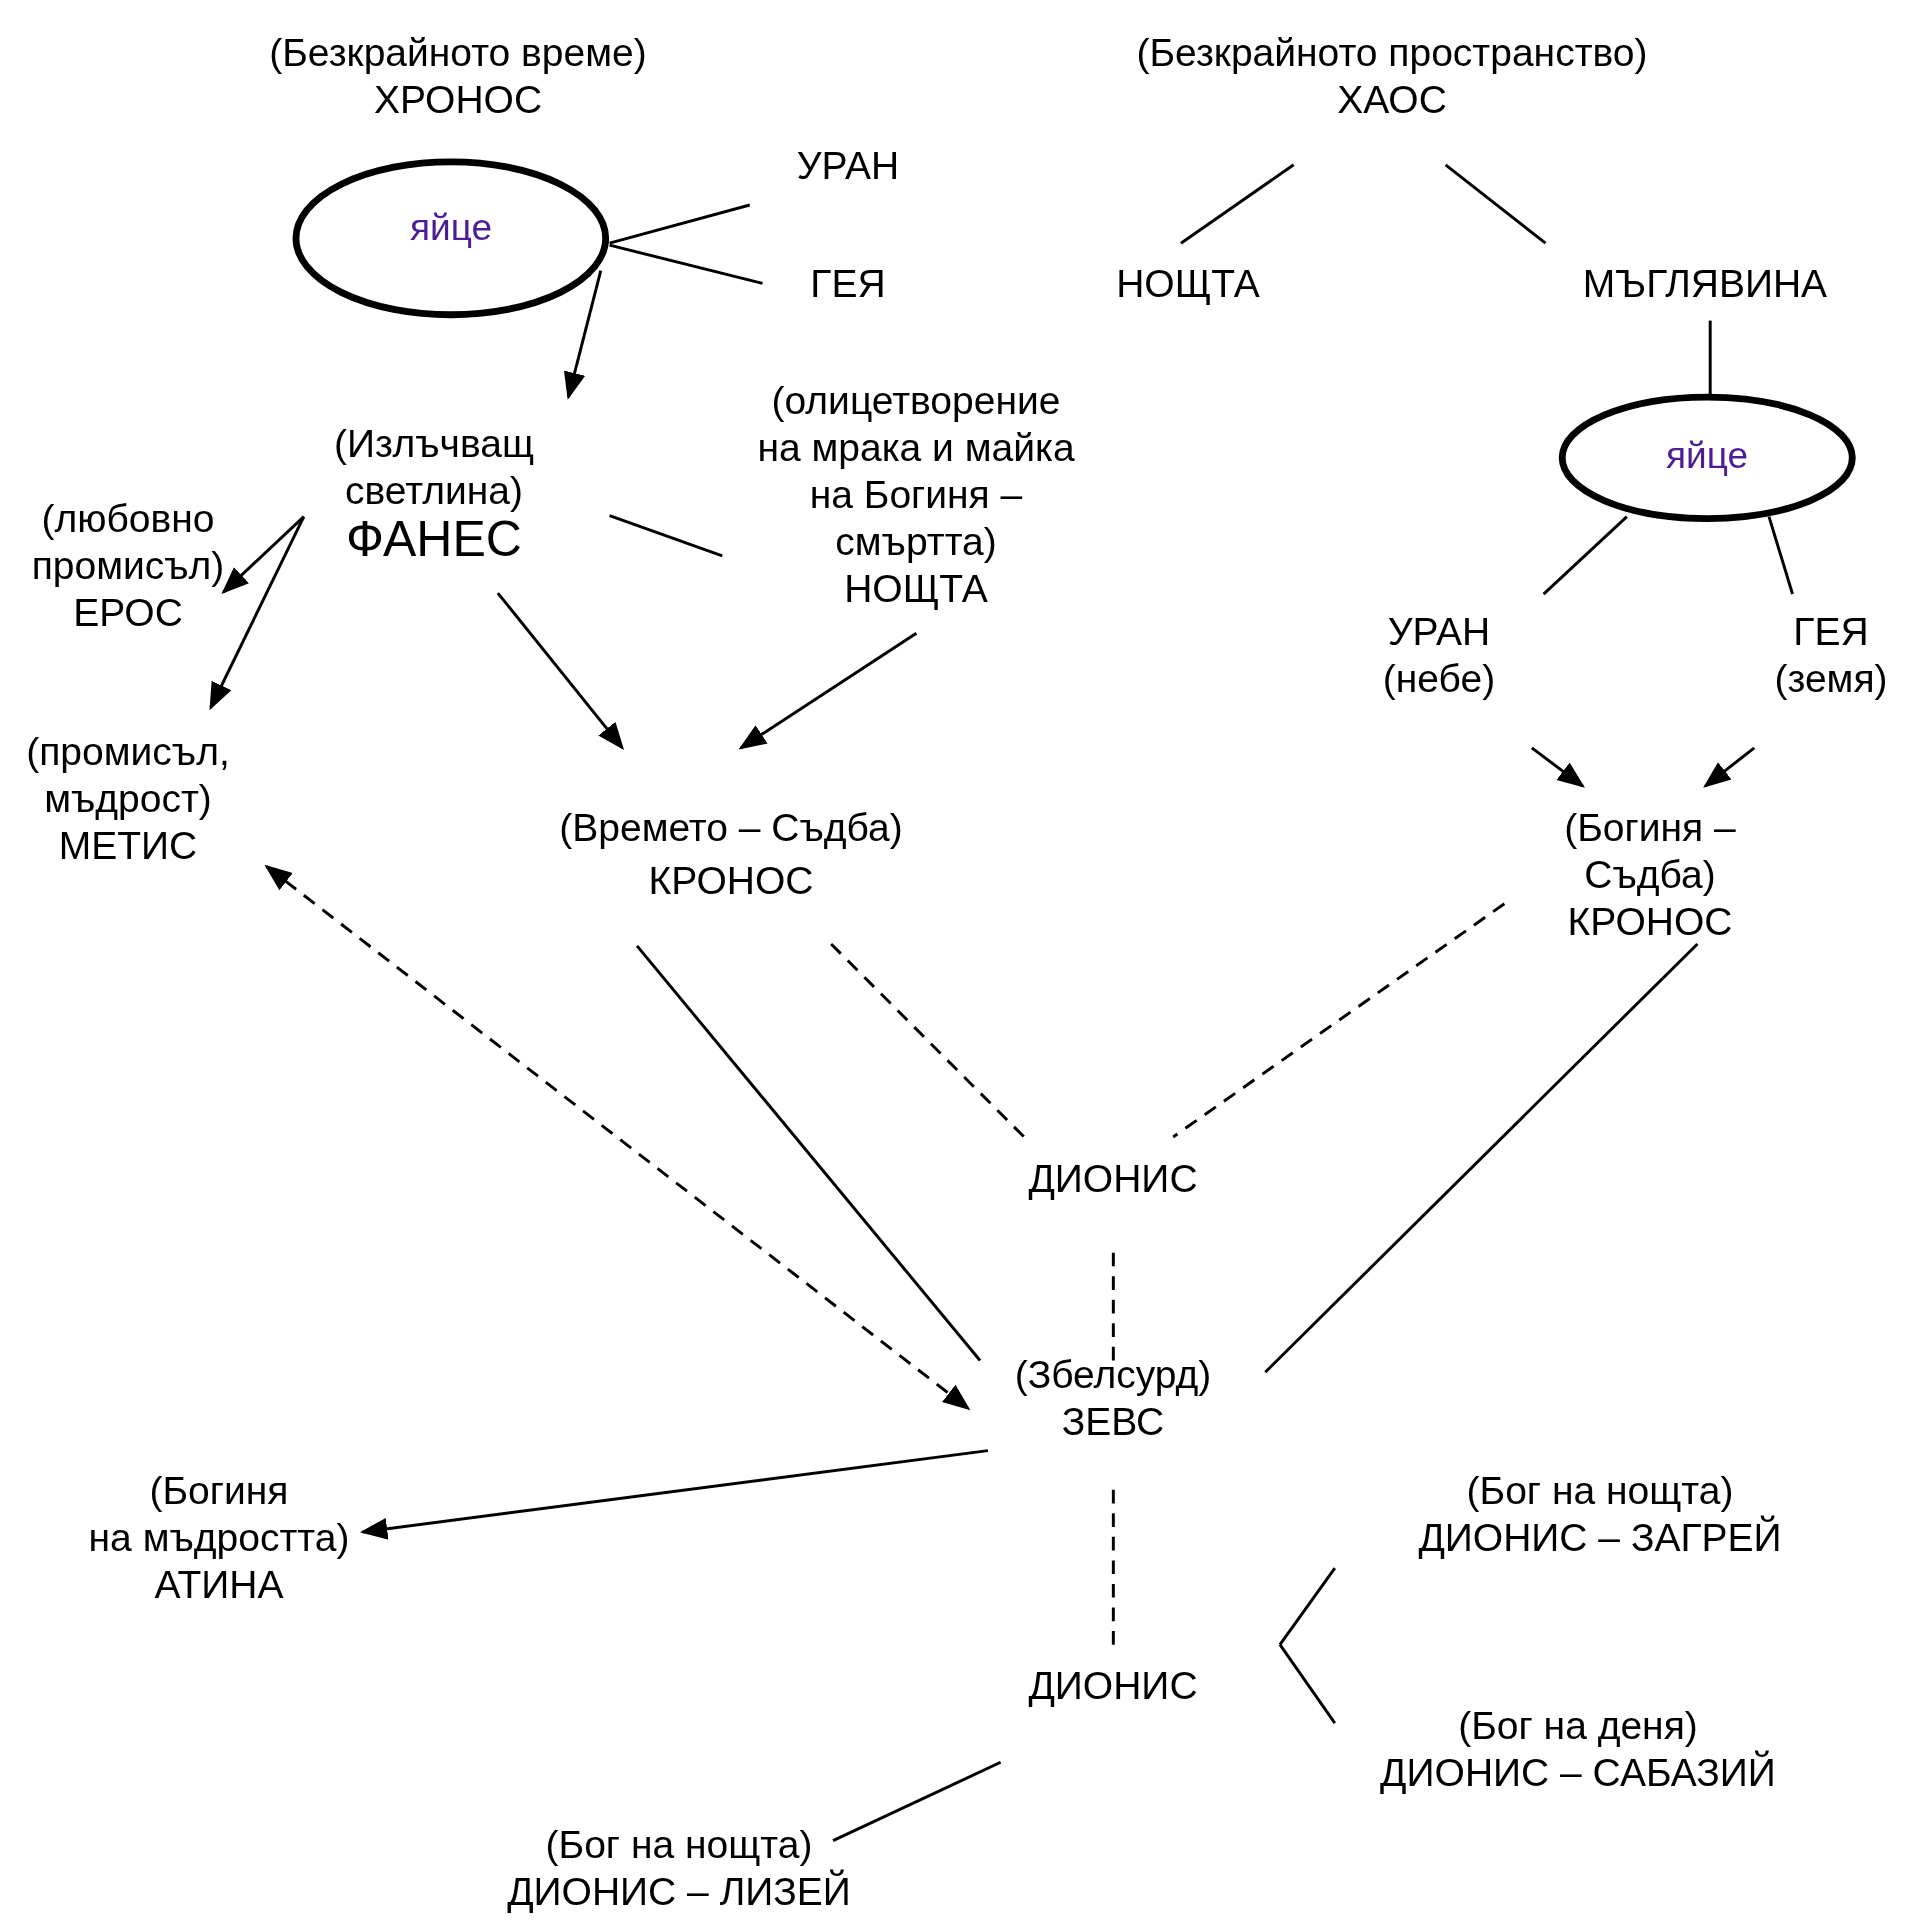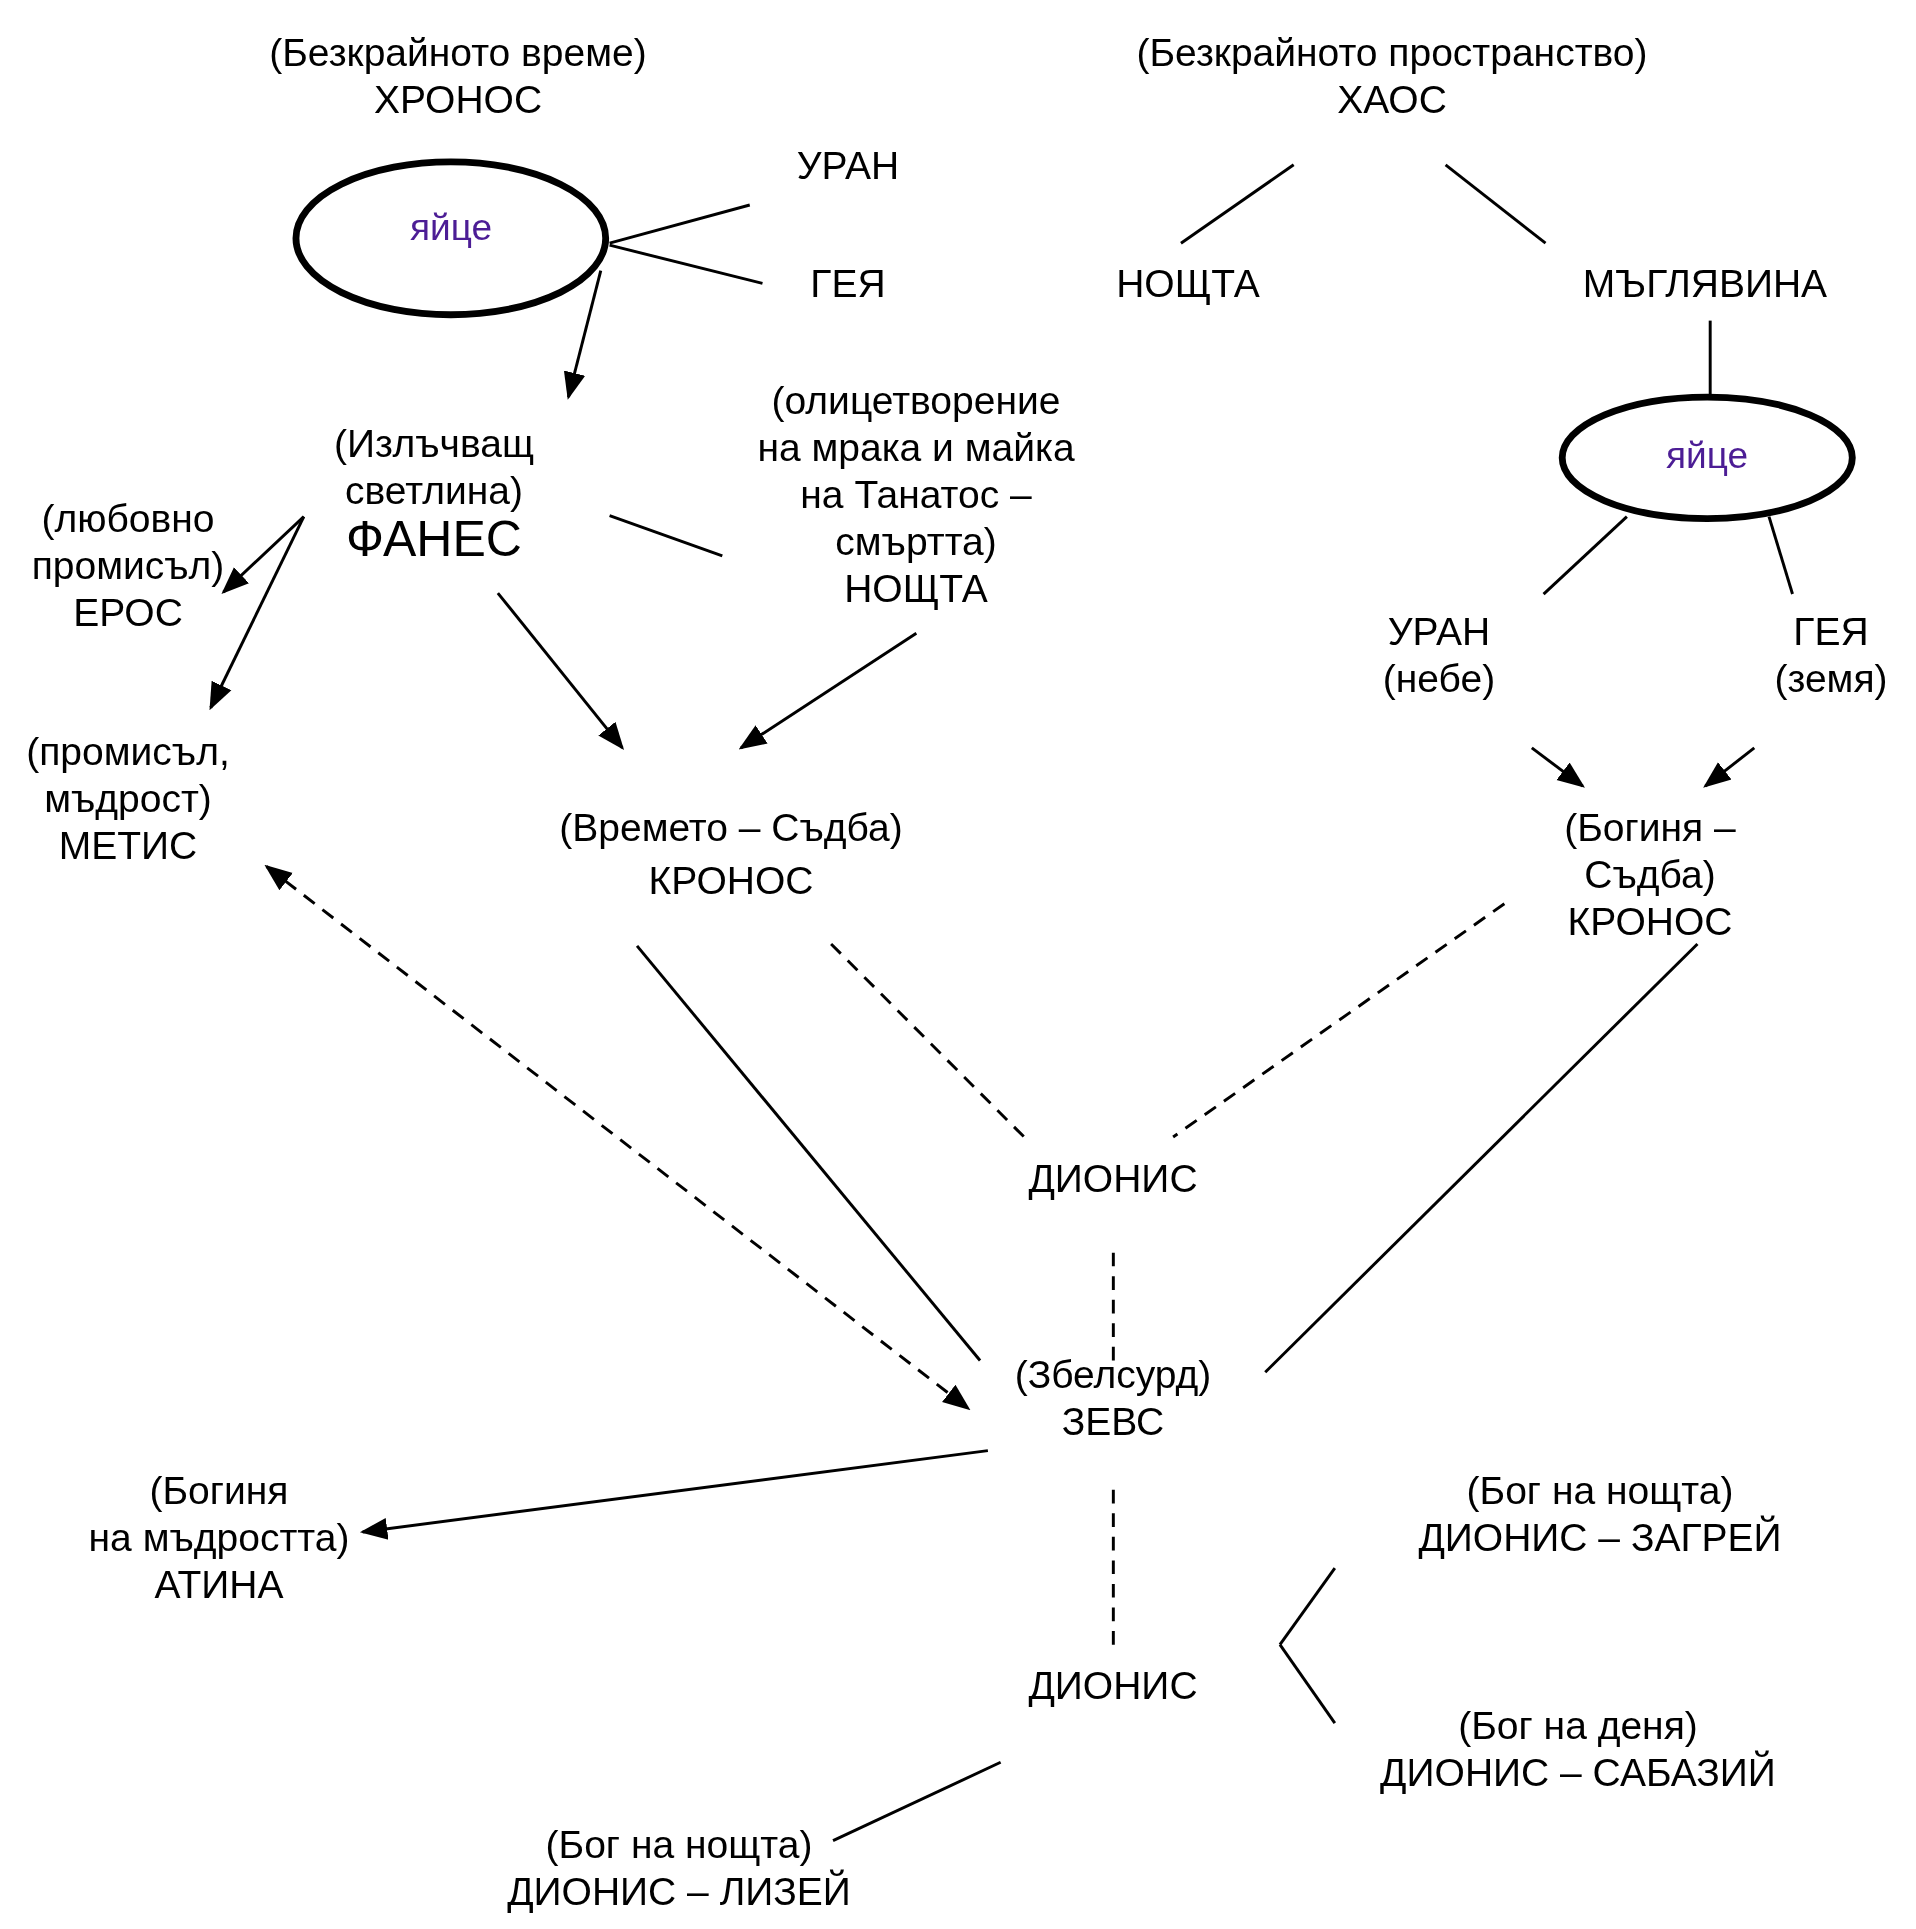--- a/index.html
+++ b/index.html
@@ -103,21 +103,21 @@
   <span class="line">МЪГЛЯВИНА</span>
 </div>
 <div class="node" style="left:434px; top:420px;">
   <span class="line">(Излъчващ</span>
   <span class="line">светлина)</span>
   <span class="line" style="font-size:50px; line-height:51px;">ФАНЕС</span>
 </div>
 <div class="node" style="left:916px; top:377px;">
   <span class="line">(олицетворение</span>
   <span class="line">на мрака и майка</span>
-  <span class="line">на Танатос –</span>
+  <span class="line">на Богиня –</span>
   <span class="line">смъртта)</span>
   <span class="line">НОЩТА</span>
 </div>
 <div class="node" style="left:128px; top:495px;">
   <span class="line">(любовно</span>
   <span class="line">промисъл)</span>
   <span class="line">ЕРОС</span>
 </div>
 <div class="node" style="left:1439px; top:608px;">
   <span class="line">УРАН</span>

